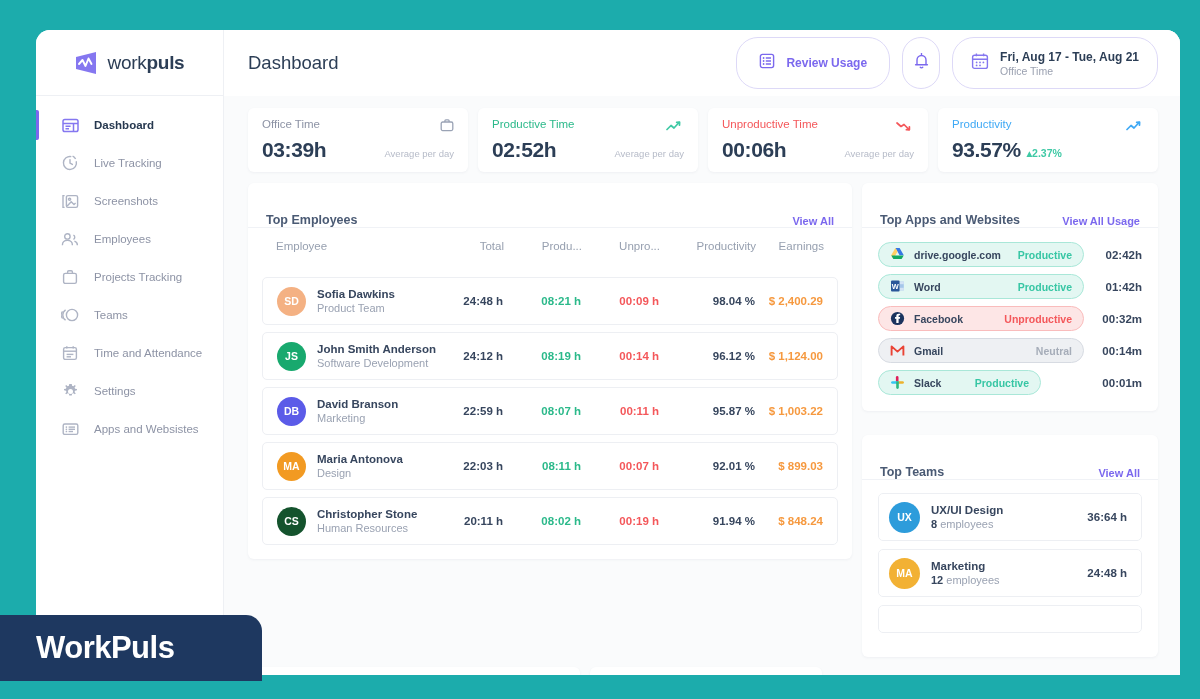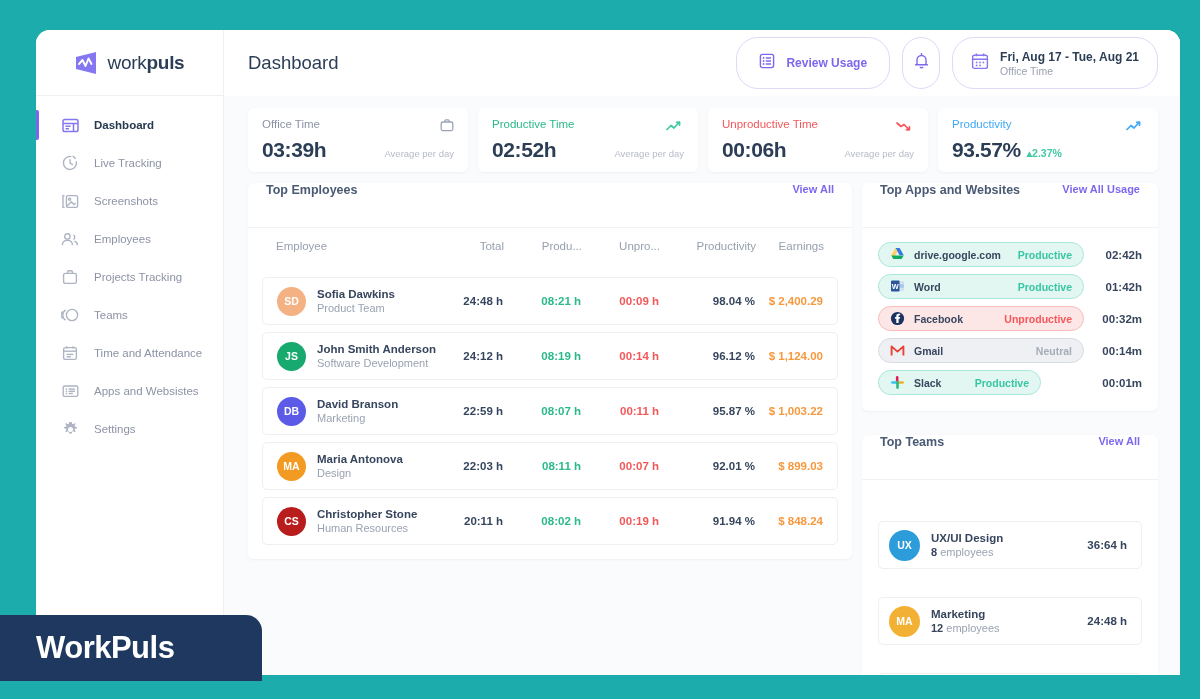--- a/index.html
+++ b/index.html
@@ -183,21 +183,21 @@
 
   .card {
     background: #fff;
     border-radius: 6px;
     box-shadow: 0 1px 3px rgba(40,60,90,.055);
     overflow: hidden;
   }
   .card-head {
     height: 45px;
     display: flex;
-    align-items: flex-start;
+    align-items: flex-end;
     padding: 0 18px;
     border-bottom: 1px solid #f0f2f6;
   }
   .card-title {
     font-size: 12.5px; font-weight: bold; color: #4a5a74;
   }
   .card-link {
     margin-left: auto;
     font-size: 11px; font-weight: bold; color: #7b68ee; cursor: pointer;
   }
@@ -265,21 +265,20 @@
   
   .teams-body { padding: 13px 16px 16px 16px; }
   .team-row {
     height: 48px;
     border: 1px solid #edeff3;
     border-radius: 5px;
     display: flex;
     align-items: center;
     padding: 0 14px 0 10px;
     margin-bottom: 8px;
-    margin-top: 28px;
   }
   .team-name { font-size: 11.5px; font-weight: bold; color: #37465e; }
   .team-emp { font-size: 11px; color: #9aa2b2; margin-top: 2px; }
   .team-emp b { color: #37465e; font-weight: bold; }
   .team-time { margin-left: auto; font-size: 11.5px; font-weight: bold; color: #37465e; }
 
   
   #bottom-row { display: flex; gap: 10px; padding: 10px 22px 0 24px; align-items: flex-start; }
   #biorhythm-card { flex: 0 0 332px; height: 60px; }
   #projects-card  { flex: 0 0 232px; height: 60px; }
@@ -398,45 +397,45 @@
           <svg width="16" height="16" viewBox="0 0 16 16" fill="none" stroke="currentColor" stroke-width="1.4">
             <rect x="1.6" y="2.6" width="12.8" height="11.8" rx="1.7"></rect>
             <line x1="1.6" y1="6.2" x2="14.4" y2="6.2"></line>
             <line x1="4.8" y1="1.2" x2="4.8" y2="3.6"></line>
             <line x1="11.2" y1="1.2" x2="11.2" y2="3.6"></line>
             <line x1="4.6" y1="9.4" x2="11.4" y2="9.4"></line>
             <line x1="4.6" y1="11.8" x2="9" y2="11.8"></line>
           </svg>
         </span>
         <span class="lbl">Time and Attendance</span>
+      </div>
+
+      <div class="nav-item">
+        <span class="ico">
+          <svg width="17" height="17" viewBox="0 0 17 17" fill="currentColor">
+            <path d="M8.5 0.9 l1.25 0 .35 1.9 1.25 .52 1.5-1.2 .9 .9 -1.2 1.5 .52 1.25 1.9 .35 0 1.25 -1.9 .35 -.52 1.25 1.2 1.5 -.9 .9 -1.5-1.2 -1.25 .52 -.35 1.9 -1.25 0 -1.25 0 -.35-1.9 -1.25-.52 -1.5 1.2 -.9-.9 1.2-1.5 -.52-1.25 -1.9-.35 0-1.25 1.9-.35 .52-1.25 -1.2-1.5 .9-.9 1.5 1.2 1.25-.52 .35-1.9 z"></path>
+            <circle cx="8.5" cy="8.5" r="2.5" fill="#ffffff"></circle>
+          </svg>
+        </span>
+        <span class="lbl">Settings</span>
       </div>
 
       <div class="nav-item">
         <span class="ico">
           <svg width="17" height="15" viewBox="0 0 17 15" fill="none" stroke="currentColor" stroke-width="1.4">
             <rect x="1.2" y="2" width="14.6" height="10.4" rx="1.6"></rect>
             <circle cx="4.4" cy="5.1" r=".85" fill="currentColor" stroke="none"></circle>
             <line x1="6.6" y1="5.1" x2="13" y2="5.1"></line>
             <circle cx="4.4" cy="7.3" r=".85" fill="currentColor" stroke="none"></circle>
             <line x1="6.6" y1="7.3" x2="13" y2="7.3"></line>
             <circle cx="4.4" cy="9.5" r=".85" fill="currentColor" stroke="none"></circle>
             <line x1="6.6" y1="9.5" x2="11" y2="9.5"></line>
           </svg>
         </span>
         <span class="lbl">Apps and Websistes</span>
-      </div>
-
-      <div class="nav-item">
-        <span class="ico">
-          <svg width="17" height="17" viewBox="0 0 17 17" fill="currentColor">
-            <path d="M8.5 0.9 l1.25 0 .35 1.9 1.25 .52 1.5-1.2 .9 .9 -1.2 1.5 .52 1.25 1.9 .35 0 1.25 -1.9 .35 -.52 1.25 1.2 1.5 -.9 .9 -1.5-1.2 -1.25 .52 -.35 1.9 -1.25 0 -1.25 0 -.35-1.9 -1.25-.52 -1.5 1.2 -.9-.9 1.2-1.5 -.52-1.25 -1.9-.35 0-1.25 1.9-.35 .52-1.25 -1.2-1.5 .9-.9 1.5 1.2 1.25-.52 .35-1.9 z"></path>
-            <circle cx="8.5" cy="8.5" r="2.5" fill="#ffffff"></circle>
-          </svg>
-        </span>
-        <span class="lbl">Settings</span>
       </div>
 
     </nav>
   </aside>
 
   <main id="main">
 
     <header id="topbar">
       <h1 id="page-title">Dashboard</h1>
 
@@ -635,21 +634,21 @@
               </span>
               <span class="c-num val v-total">22:03 h</span>
               <span class="c-prod val v-prod">08:11 h</span>
               <span class="c-prod val v-unprod">00:07 h</span>
               <span class="c-prod val v-pct" style="flex:0 0 96px">92.01 %</span>
               <span class="c-earn val v-earn">$ 899.03</span>
             </div>
 
             <div class="tbl-row">
               <span class="c-emp emp-cell">
-                <span class="avatar" style="background:#b91c1c">CS</span>
+                <span class="avatar" style="background:#14532d">CS</span>
                 <span>
                   <div class="emp-name">Christopher Stone</div>
                   <div class="emp-team">Human Resources</div>
                 </span>
               </span>
               <span class="c-num val v-total">20:11 h</span>
               <span class="c-prod val v-prod">08:02 h</span>
               <span class="c-prod val v-unprod">00:19 h</span>
               <span class="c-prod val v-pct" style="flex:0 0 96px">91.94 %</span>
               <span class="c-earn val v-earn">$ 848.24</span>

